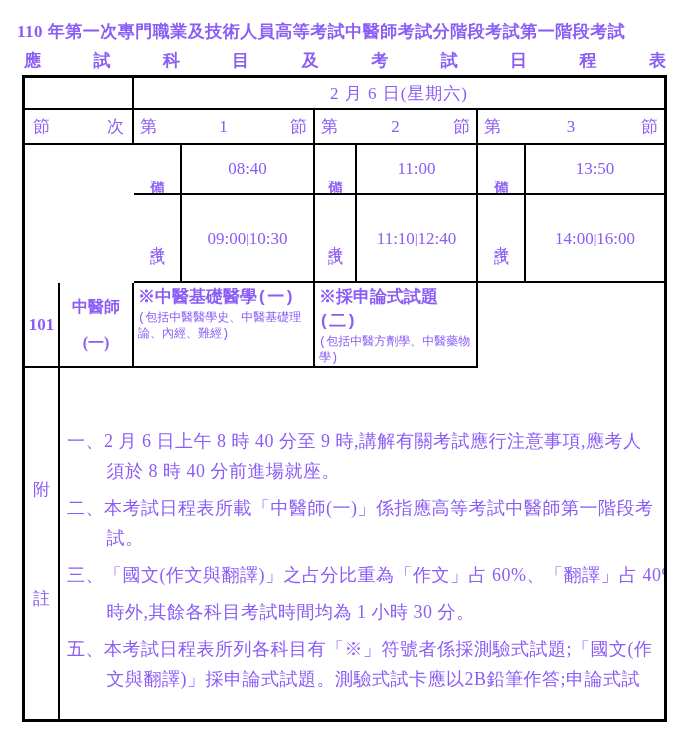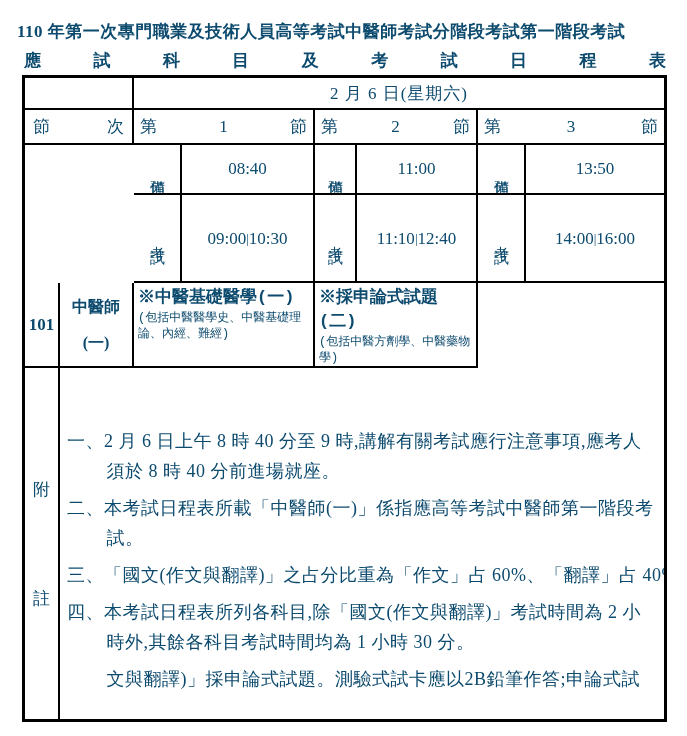--- a/index.html
+++ b/index.html
@@ -1,20 +1,20 @@
 <!DOCTYPE html>
 <html><head>
 <meta charset="utf-8">
 <style>
   * { box-sizing: border-box; margin: 0; padding: 0; }
   html, body { background: #ffffff; }
   body { width: 687px; height: 736px; }
   .page {
     position: relative; width: 555px; height: 736px;
-    background: #ffffff; color: #0c4a6e;
+    background: #ffffff; color: #8b5cf6;
     font-family: "Liberation Serif", "DejaVu Serif", serif;
   }
   .title1 {
     position: absolute; left: 17px; top: 20px; width: 656px;
     font-size: 17px; font-weight: bold; letter-spacing: 0.5px; white-space: nowrap;
   }
   .title2 {
     position: absolute; left: 24px; top: 49px; width: 642px;
     display: flex; justify-content: space-between;
     font-size: 17px; font-weight: bold;
@@ -175,23 +175,23 @@
         <div class="note-line cont">須於 8 時 40 分前進場就座。</div>
       </div>
       <div class="note">
         <div class="note-line">二、本考試日程表所載「中醫師(一)」係指應高等考試中醫師第一階段考</div>
         <div class="note-line cont">試。</div>
       </div>
       <div class="note">
         <div class="note-line">三、「國文(作文與翻譯)」之占分比重為「作文」占 60%、「翻譯」占 40%。</div>
       </div>
       <div class="note">
-        <div class="note-line">四、本考試日程表所列各科目,除「國文(作文與翻譯)」考試時間為 2 小</div>
         <div class="note-line cont">時外,其餘各科目考試時間均為 1 小時 30 分。</div>
       </div>
       <div class="note">
+        <div class="note-line">五、本考試日程表所列各科目有「※」符號者係採測驗式試題;「國文(作</div>
         <div class="note-line cont">文與翻譯)」採申論式試題。測驗式試卡應以2B鉛筆作答;申論式試</div>
 
       </div>
     </div>
 
   </div>
 </div>
 
 </body></html>

